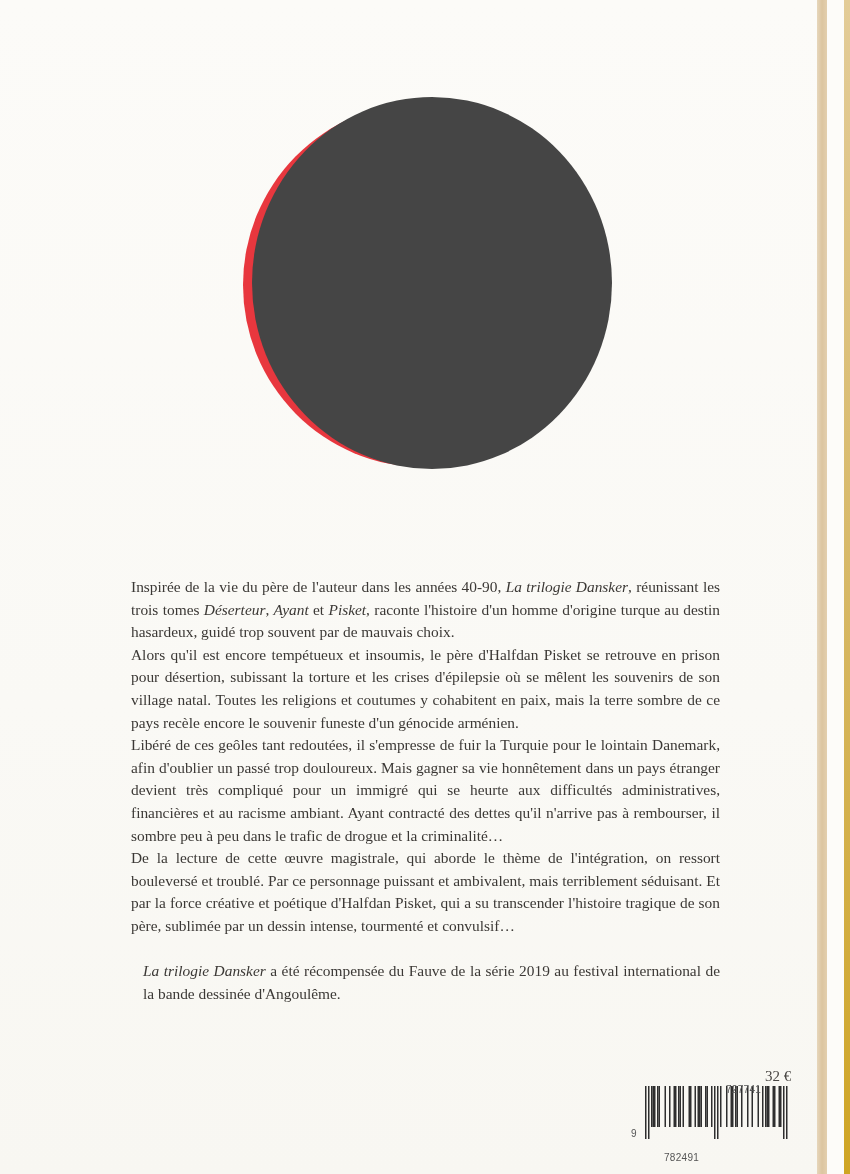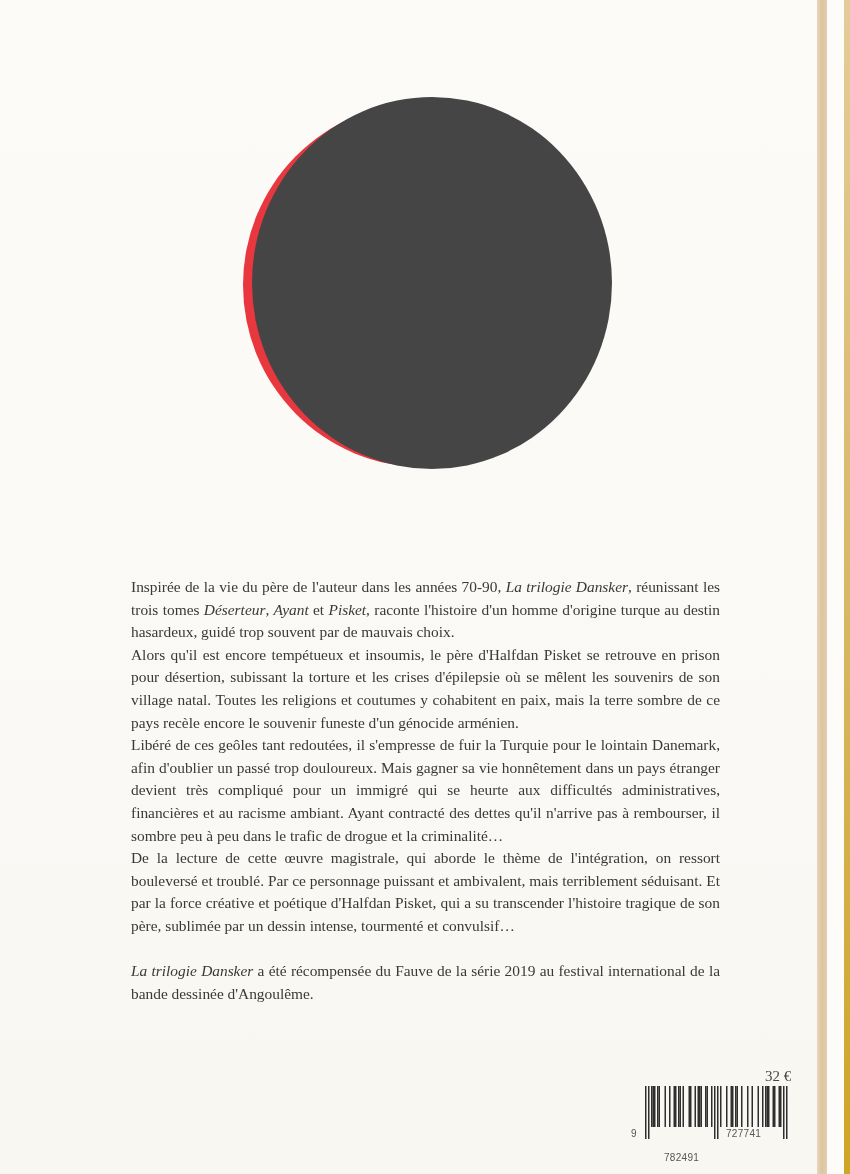--- a/index.html
+++ b/index.html
@@ -28,57 +28,57 @@
     .artwork {
       position: absolute; left: 243px; top: 95px; width: 370px; height: 376px;
     }
     .artwork svg { display: block; }
     .blurb {
       position: absolute; left: 131px; top: 576px; width: 589px;
       font-size: 15.4px; line-height: 22.6px; text-align: justify;
       color: #3b3835;
     }
     .blurb p { margin: 0; }
-    .blurb .award { margin-top: 22.6px; }
+    .blurb .award { margin-top: 22.6px; margin-left: 12px; }
     .blurb em { font-style: italic; }
     .price {
       position: absolute; left: 765px; top: 1068px;
       font-size: 15px; color: #4a4744;
     }
     .barcode {
       position: absolute; left: 628px; top: 1085px; width: 165px; height: 56px;
     }
     .barcode svg { display: block; }
     .bc-digit {
       position: absolute; font-family: "Liberation Sans", "DejaVu Sans", sans-serif;
       font-size: 10px; color: #555; letter-spacing: 0.3px;
     }
     .bc-first { left: 631px; top: 1128px; }
     .bc-left { left: 664px; top: 1152px; }
-    .bc-right { left: 726px; top: 1128px; }
+    .bc-right { left: 726px; top: 1084px; }
   </style>
 </head>
 <body>
 
 <div class="page"></div>
 <div class="spine"></div>
 <div class="gap"></div>
 <div class="gold-edge"></div>
 
 <div class="artwork">
   <svg width="370" height="376" viewBox="0 0 370 376">
 
     <ellipse cx="180" cy="190" rx="180" ry="182" fill="#e8373e"></ellipse>
 
     <ellipse cx="189" cy="188" rx="180" ry="186" fill="#454545"></ellipse>
   </svg>
 </div>
 
 <div class="blurb" id="blurb">
-    <p><span>Inspirée de la vie du père de l'auteur dans les années 70-90, </span><em>La trilogie Dansker</em><span>, réunissant les trois tomes </span><em>Déserteur</em><span>, </span><em>Ayant</em><span> et </span><em>Pisket</em><span>, raconte l'histoire d'un homme d'origine turque au destin hasardeux, guidé trop souvent par de mauvais choix.</span></p>
+    <p><span>Inspirée de la vie du père de l'auteur dans les années 40-90, </span><em>La trilogie Dansker</em><span>, réunissant les trois tomes </span><em>Déserteur</em><span>, </span><em>Ayant</em><span> et </span><em>Pisket</em><span>, raconte l'histoire d'un homme d'origine turque au destin hasardeux, guidé trop souvent par de mauvais choix.</span></p>
     <p><span>Alors qu'il est encore tempétueux et insoumis, le père d'Halfdan Pisket se retrouve en prison pour désertion, subissant la torture et les crises d'épilepsie où se mêlent les souvenirs de son village natal. Toutes les religions et coutumes y cohabitent en paix, mais la terre sombre de ce pays recèle encore le souvenir funeste d'un génocide arménien.</span></p>
     <p><span>Libéré de ces geôles tant redoutées, il s'empresse de fuir la Turquie pour le lointain Danemark, afin d'oublier un passé trop douloureux. Mais gagner sa vie honnêtement dans un pays étranger devient très compliqué pour un immigré qui se heurte aux difficultés administratives, financières et au racisme ambiant. Ayant contracté des dettes qu'il n'arrive pas à rembourser, il sombre peu à peu dans le trafic de drogue et la criminalité…</span></p>
     <p><span>De la lecture de cette œuvre magistrale, qui aborde le thème de l'intégration, on ressort bouleversé et troublé. Par ce personnage puissant et ambivalent, mais terriblement séduisant. Et par la force créative et poétique d'Halfdan Pisket, qui a su transcender l'histoire tragique de son père, sublimée par un dessin intense, tourmenté et convulsif…</span></p>
     <p class="award"><em>La trilogie Dansker</em><span> a été récompensée du Fauve de la série 2019 au festival international de la bande dessinée d'Angoulême.</span></p>
   </div>
 
 <div class="price">32 €</div>
 
 <div class="barcode">
   <svg id="barcode-svg" width="165" height="56" viewBox="0 0 165 56">

